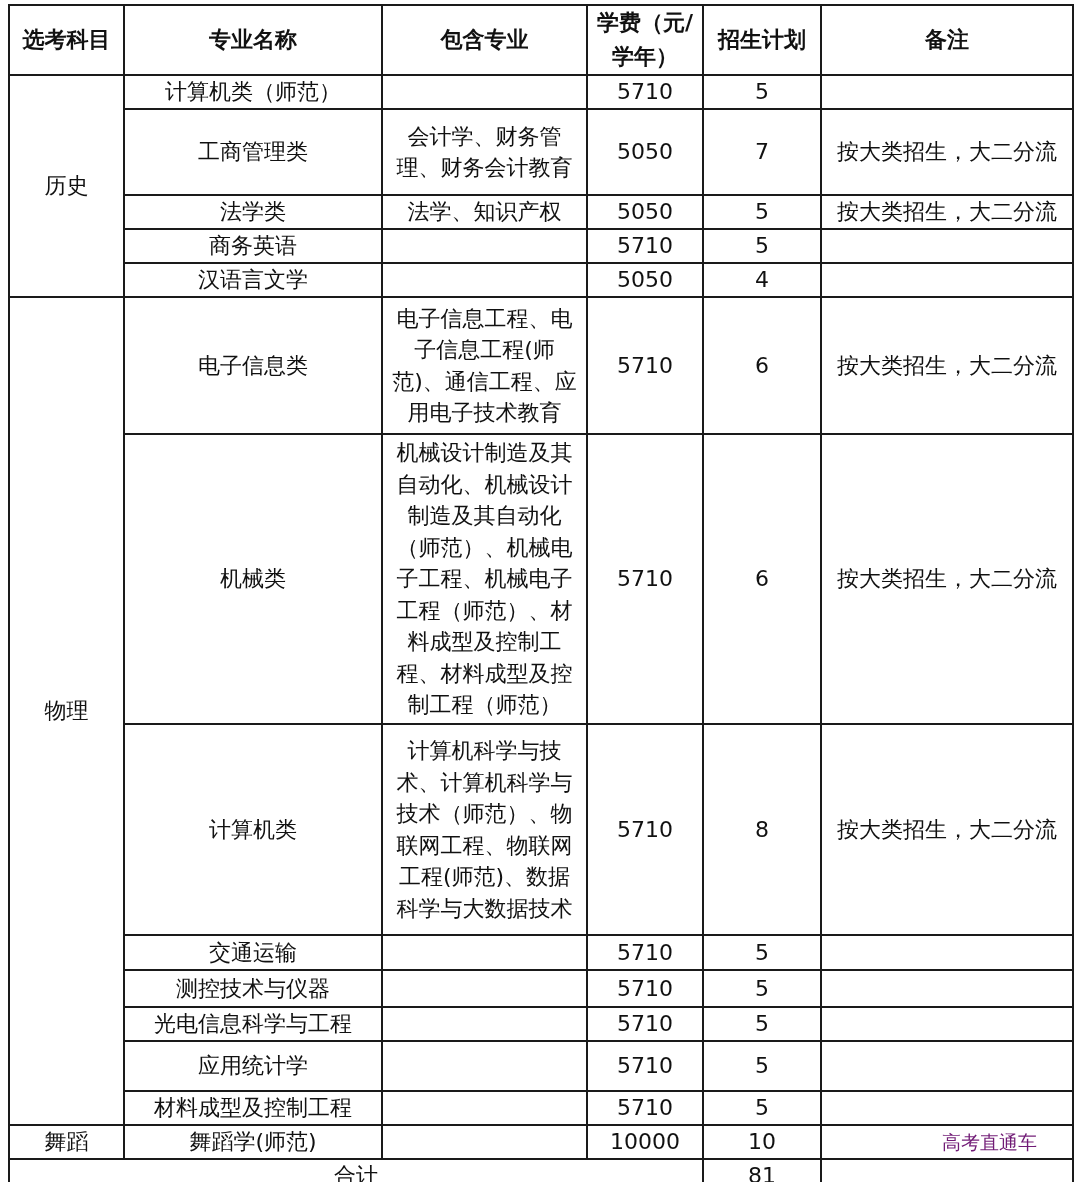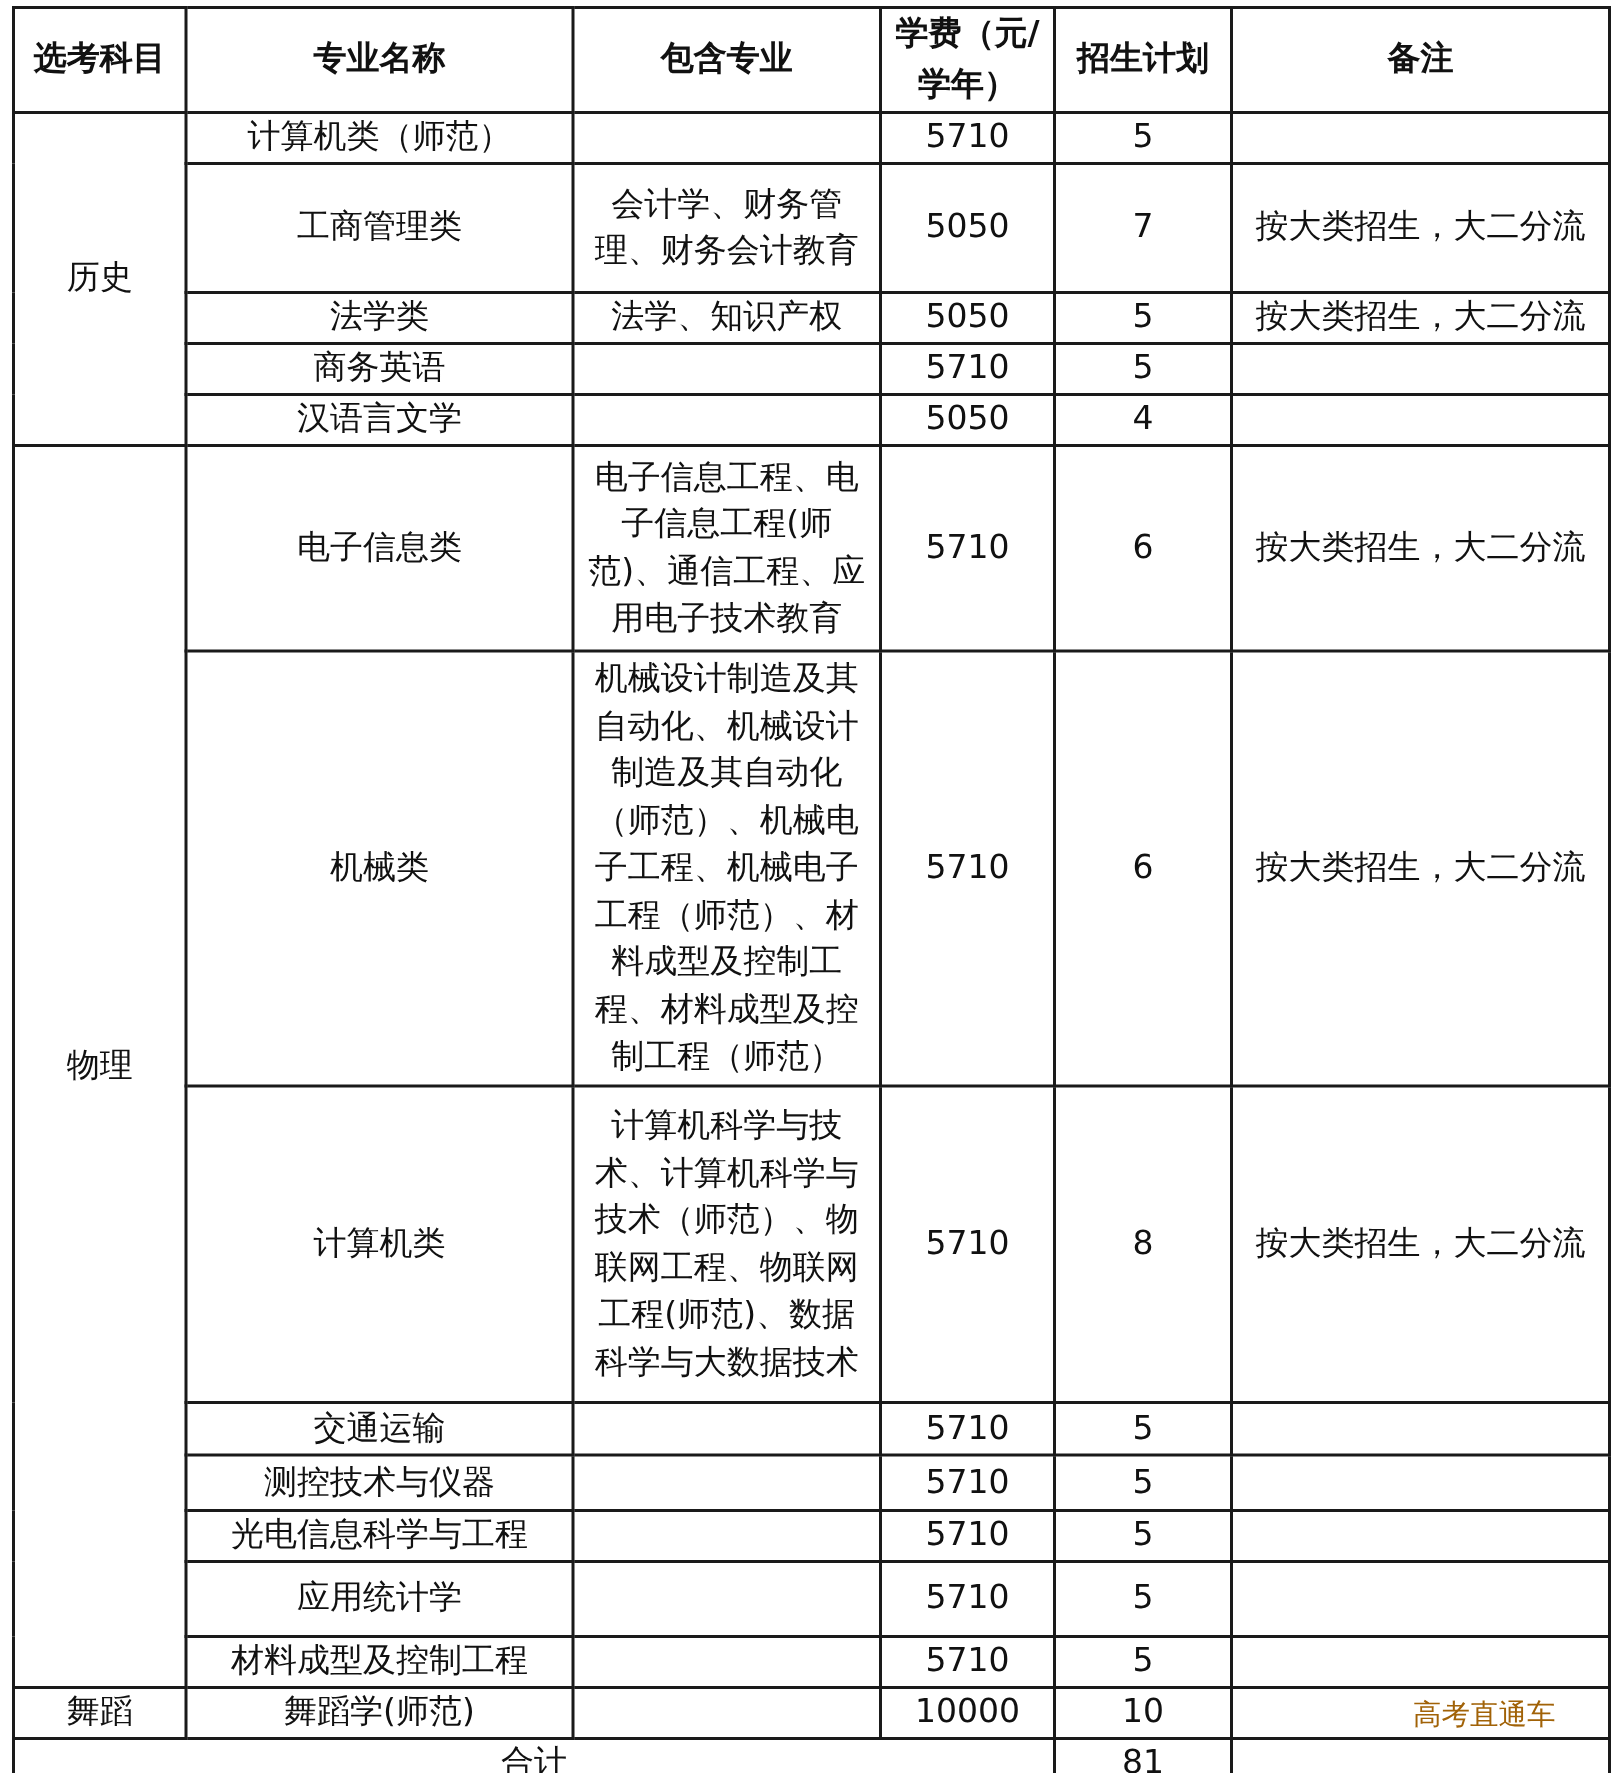--- a/index.html
+++ b/index.html
@@ -3,21 +3,21 @@
 <meta charset="utf-8">
 <style>
   html, body { margin: 0; padding: 0; background: #ffffff; }
   body { width: 1080px; height: 1182px; position: relative; overflow: hidden;
          font-family: "DejaVu Sans", "Liberation Sans", sans-serif; color: #111; }
   table { position: absolute; left: 8px; top: 4px; border-collapse: collapse; table-layout: fixed; }
   td, th { border: 2px solid #1a1a1a; text-align: center; vertical-align: middle;
            padding: 0; font-size: 22px; line-height: 32px; font-weight: normal; }
   th { font-weight: bold; font-size: 22px; line-height: 34px; }
   td.multi { text-align: center; padding: 0 6px; line-height: 31.5px; margin-top: 28px; }
-  .watermark { position: absolute; left: 942px; top: 1130px; font-size: 19px; color: #a16207;
+  .watermark { position: absolute; left: 942px; top: 1130px; font-size: 19px; color: #701a75;
                letter-spacing: 0px; }
 </style>
 </head>
 <body>
 
 <table>
   <colgroup>
     <col style="width:115px">
       <col style="width:258px">
       <col style="width:205px">

